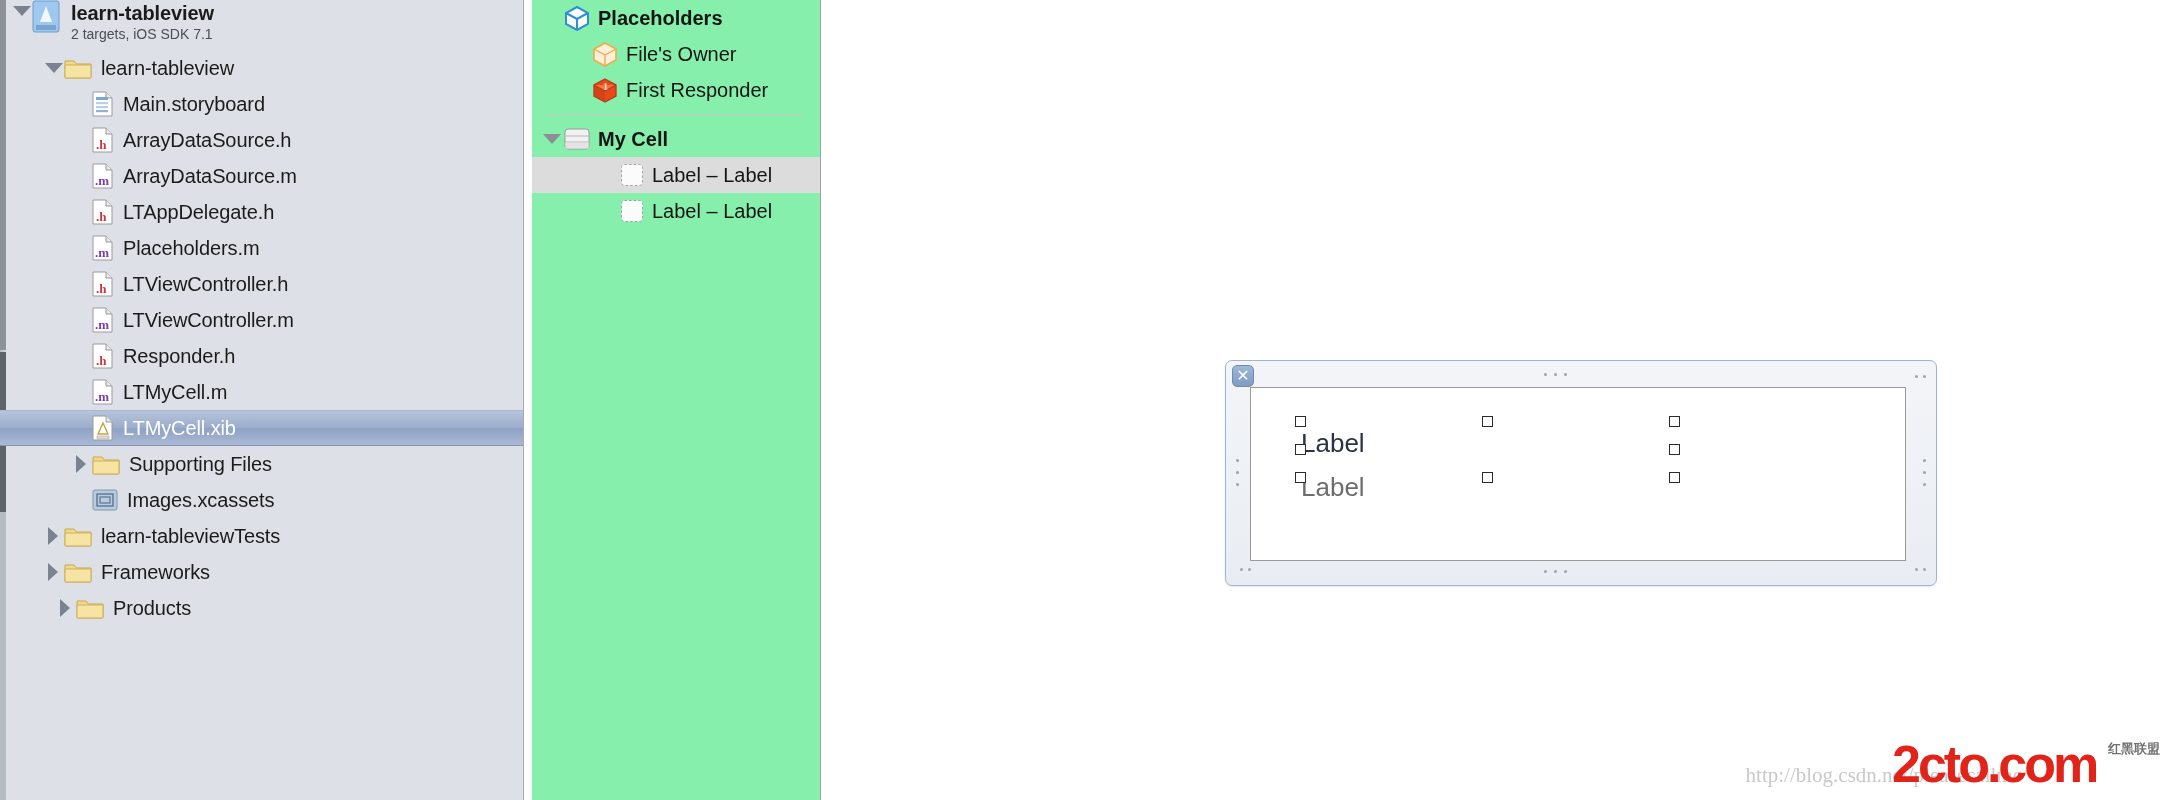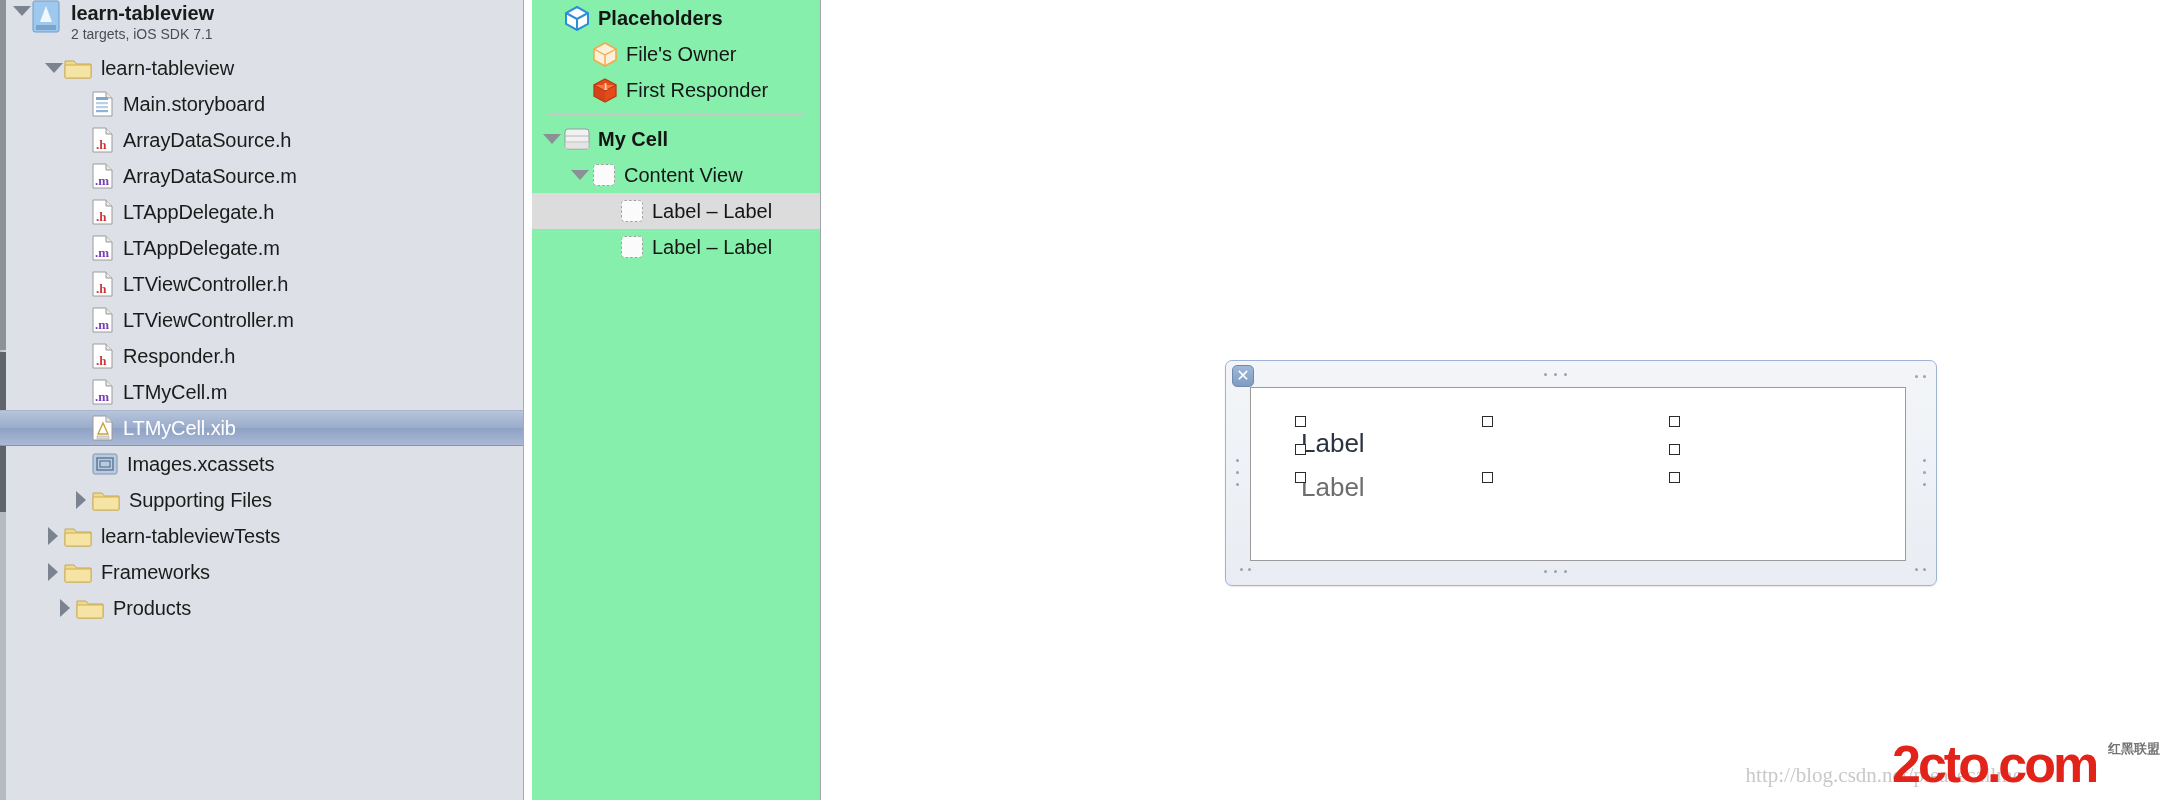--- a/index.html
+++ b/index.html
@@ -302,21 +302,21 @@
           </svg>
           <span class="nav-label">LTAppDelegate.h</span>
         </div>
         <div class="nav-row" style="padding-left: 70px;">
           <span class="disc none"></span>
           <svg class="nav-icon" width="22" height="26" viewBox="0 0 22 26">
             <path d="M1 1 h13 l6 6 v18 H1 Z" fill="#ffffff" stroke="#9a9a9a"></path>
                <path d="M14 1 v6 h6" fill="#e8e8e8" stroke="#9a9a9a"></path>
                <text x="3" y="22" font-family="Liberation Serif, serif" font-size="13" font-weight="bold" fill="#7a3fb0">.m</text>
           </svg>
-          <span class="nav-label">LTAppDelegate.m</span>
+          <span class="nav-label">Placeholders.m</span>
         </div>
         <div class="nav-row" style="padding-left: 70px;">
           <span class="disc none"></span>
           <svg class="nav-icon" width="22" height="26" viewBox="0 0 22 26">
             <path d="M1 1 h13 l6 6 v18 H1 Z" fill="#ffffff" stroke="#9a9a9a"></path>
                <path d="M14 1 v6 h6" fill="#e8e8e8" stroke="#9a9a9a"></path>
                <text x="4" y="22" font-family="Liberation Serif, serif" font-size="13" font-weight="bold" fill="#d0373a">.h</text>
           </svg>
           <span class="nav-label">LTViewController.h</span>
         </div>
@@ -349,37 +349,37 @@
         </div>
         <div class="nav-row selected" style="padding-left: 70px;">
           <span class="disc none"></span>
           <svg class="nav-icon" width="22" height="26" viewBox="0 0 22 26">
             <path d="M1 1 h13 l6 6 v18 H1 Z" fill="#ffffff" stroke="#9a9a9a"></path>
                <path d="M14 1 v6 h6" fill="#e8e8e8" stroke="#9a9a9a"></path>
                <path d="M11 8 L16 19 H6 Z" fill="none" stroke="#c8a23c" stroke-width="1.4"></path>
                <rect x="5" y="21" width="12" height="3" fill="#dcdcdc" stroke="#a9a9a9" stroke-width=".6"></rect>
           </svg>
           <span class="nav-label">LTMyCell.xib</span>
+        </div>
+        <div class="nav-row" style="padding-left: 70px;">
+          <span class="disc collapsed"></span>
+          <svg class="nav-icon" width="28" height="22" viewBox="0 0 28 22">
+            <path d="M1 4 h9 l2.5 3 H27 v13 a1 1 0 0 1 -1 1 H2 a1 1 0 0 1 -1 -1 Z" fill="#f0d98a" stroke="#c9a94f"></path>
+               <path d="M1 8 h26 v12 a1 1 0 0 1 -1 1 H2 a1 1 0 0 1 -1 -1 Z" fill="#f6e4a4" stroke="#cfae59"></path>
+          </svg>
+          <span class="nav-label">Supporting Files</span>
         </div>
         <div class="nav-row" style="padding-left: 70px;">
           <span class="disc none"></span>
           <svg class="nav-icon" width="26" height="24" viewBox="0 0 26 24">
             <rect x="1" y="2" width="24" height="20" rx="2" fill="#b9cbe0" stroke="#7f94ad"></rect>
                <rect x="5" y="6" width="16" height="12" fill="none" stroke="#5d7491" stroke-width="1.4"></rect>
                <rect x="8" y="9" width="10" height="6" fill="none" stroke="#5d7491" stroke-width="1.2"></rect>
           </svg>
           <span class="nav-label">Images.xcassets</span>
-        </div>
-        <div class="nav-row" style="padding-left: 70px;">
-          <span class="disc collapsed"></span>
-          <svg class="nav-icon" width="28" height="22" viewBox="0 0 28 22">
-            <path d="M1 4 h9 l2.5 3 H27 v13 a1 1 0 0 1 -1 1 H2 a1 1 0 0 1 -1 -1 Z" fill="#f0d98a" stroke="#c9a94f"></path>
-               <path d="M1 8 h26 v12 a1 1 0 0 1 -1 1 H2 a1 1 0 0 1 -1 -1 Z" fill="#f6e4a4" stroke="#cfae59"></path>
-          </svg>
-          <span class="nav-label">Supporting Files</span>
         </div>
         <div class="nav-row" style="padding-left: 42px;">
           <span class="disc collapsed"></span>
           <svg class="nav-icon" width="28" height="22" viewBox="0 0 28 22">
             <path d="M1 4 h9 l2.5 3 H27 v13 a1 1 0 0 1 -1 1 H2 a1 1 0 0 1 -1 -1 Z" fill="#f0d98a" stroke="#c9a94f"></path>
                <path d="M1 8 h26 v12 a1 1 0 0 1 -1 1 H2 a1 1 0 0 1 -1 -1 Z" fill="#f6e4a4" stroke="#cfae59"></path>
           </svg>
           <span class="nav-label">learn-tableviewTests</span>
         </div>
         <div class="nav-row" style="padding-left: 42px;">
@@ -433,27 +433,20 @@
         <div class="out-row" style="padding-left: 8px;">
           <span class="out-disc"></span>
           <svg class="out-icon" width="26" height="26" viewBox="0 0 26 26">
             <rect x="1" y="3" width="24" height="20" rx="3" fill="#f1f1f1" stroke="#9b9b9b"></rect>
                <line x1="1" y1="10" x2="25" y2="10" stroke="#b6b6b6"></line>
                <line x1="1" y1="16" x2="25" y2="16" stroke="#b6b6b6"></line>
                <rect x="1" y="16" width="24" height="7" rx="0" fill="#dcdcdc" opacity=".6"></rect>
           </svg>
           <span class="lbl bold">My Cell</span>
         </div>
-        <div class="out-row" style="padding-left: 36px;">
-          <span class="out-disc"></span>
-          <svg class="out-icon" width="24" height="24" viewBox="0 0 24 24">
-            <rect x="1.5" y="1.5" width="21" height="21" rx="3" fill="#fbfbfb" stroke="#9e9e9e" stroke-dasharray="2.4 2.2"></rect>
-          </svg>
-          <span class="lbl">Content View</span>
-        </div>
         <div class="out-row selected" style="padding-left: 64px;">
           <span class="out-disc none"></span>
           <svg class="out-icon" width="24" height="24" viewBox="0 0 24 24">
             <rect x="1.5" y="1.5" width="21" height="21" rx="3" fill="#fbfbfb" stroke="#9e9e9e" stroke-dasharray="2.4 2.2"></rect>
           </svg>
           <span class="lbl">Label – Label</span>
         </div>
         <div class="out-row" style="padding-left: 64px;">
           <span class="out-disc none"></span>
           <svg class="out-icon" width="24" height="24" viewBox="0 0 24 24">

